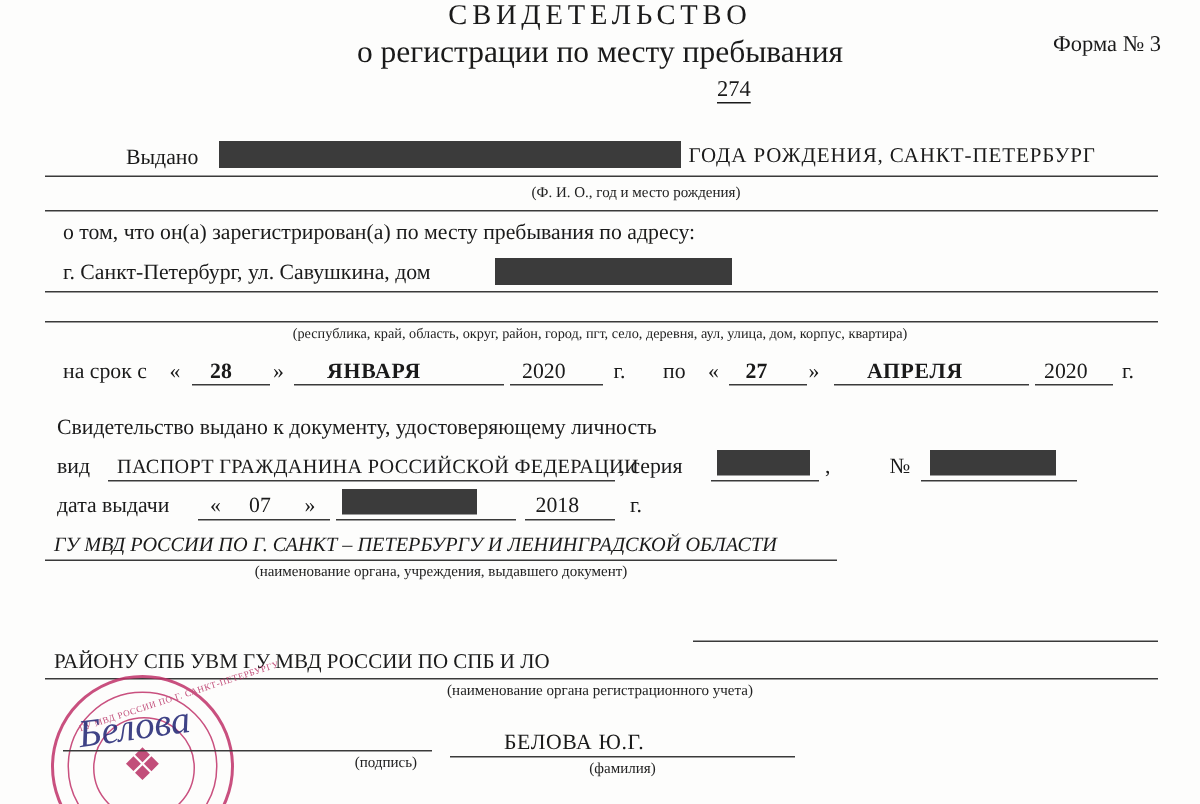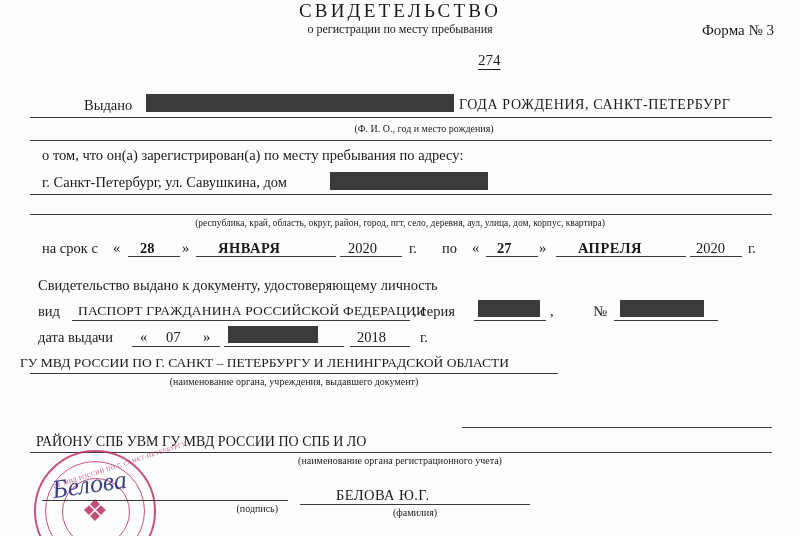--- a/index.html
+++ b/index.html
@@ -61,21 +61,21 @@
     left: 478px;
     top: 52px;
     font-size: 15px;
     text-decoration: underline;
     text-underline-offset: 4px;
   }
   #doc-subtitle {
     left: 0; right: 0;
     top: 78px;
     text-align: center;
-    font-size: 12px;
+    font-size: 21px;
   }
 
   
   .stamp {
     position: absolute;
     left: 34px;
     top: 450px;
     width: 122px;
     height: 122px;
     border-radius: 50%;
@@ -190,21 +190,21 @@
   <div class="lbl" style="left:140px; top:329px;">«</div>
   <div class="lbl" style="left:166px; top:329px;">07</div>
   <div class="lbl" style="left:203px; top:329px;">»</div>
   <div class="rule" style="left:132px; top:346px; width:88px;"></div>
   <div class="redact" style="left:228px; top:326px; width:90px; height:17px;"></div>
   <div class="rule" style="left:224px; top:346px; width:120px;"></div>
   <div class="lbl" style="left:357px; top:329px;">2018</div>
   <div class="rule" style="left:350px; top:346px; width:60px;"></div>
   <div class="lbl" style="left:420px; top:329px;">г.</div>
 
-  <div class="lbl" style="left:20px; top:355px; font-size:13.5px;">ГУ  МВД  РОССИИ  ПО  Г. САНКТ – ПЕТЕРБУРГУ  И  ЛЕНИНГРАДСКОЙ ОБЛАСТИ</div>
+  <div class="lbl" style="left:36px; top:355px; font-size:13.5px;font-style:italic;">ГУ  МВД  РОССИИ  ПО  Г. САНКТ – ПЕТЕРБУРГУ  И  ЛЕНИНГРАДСКОЙ ОБЛАСТИ</div>
   <div class="rule" style="left:30px; top:373px; width:528px;"></div>
   <div class="caption" style="left:30px; top:376px; width:528px;">(наименование органа, учреждения, выдавшего документ)</div>
 
   <div class="rule" style="left:462px; top:427px; width:310px;"></div>
   <div class="lbl" style="left:36px; top:434px; font-size:14px;">РАЙОНУ СПБ УВМ  ГУ  МВД  РОССИИ  ПО СПБ  И  ЛО</div>
   <div class="rule" style="left:30px; top:452px; width:742px;"></div>
   <div class="caption" style="left:0; right:0; top:455px;">(наименование органа регистрационного учета)</div>
 
   <div class="stamp">
     <div class="stamp-inner"></div>

